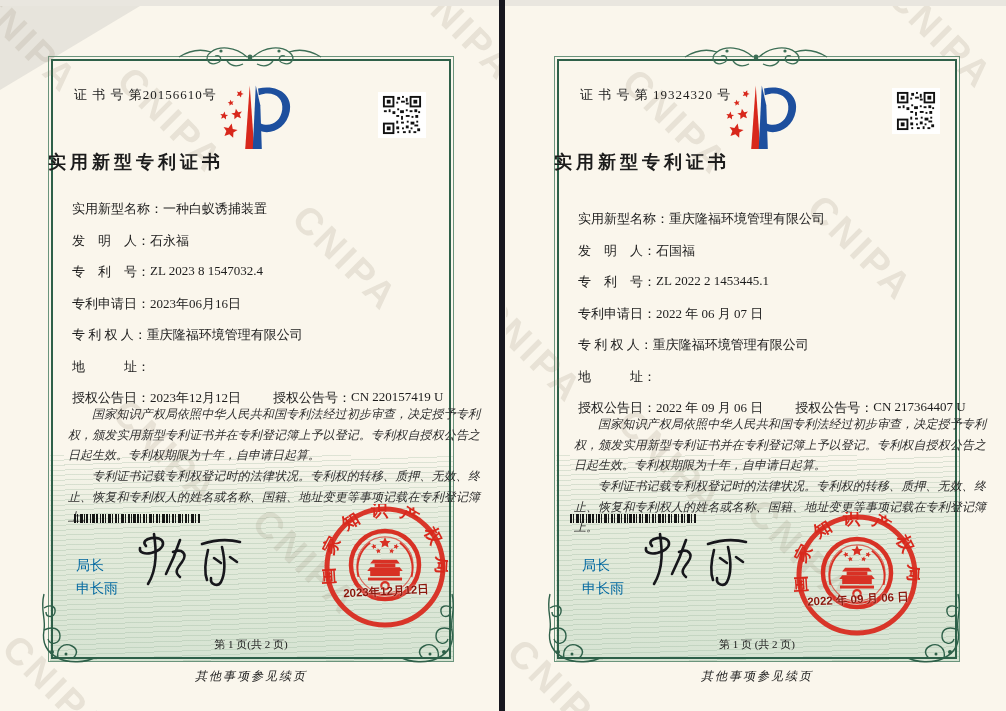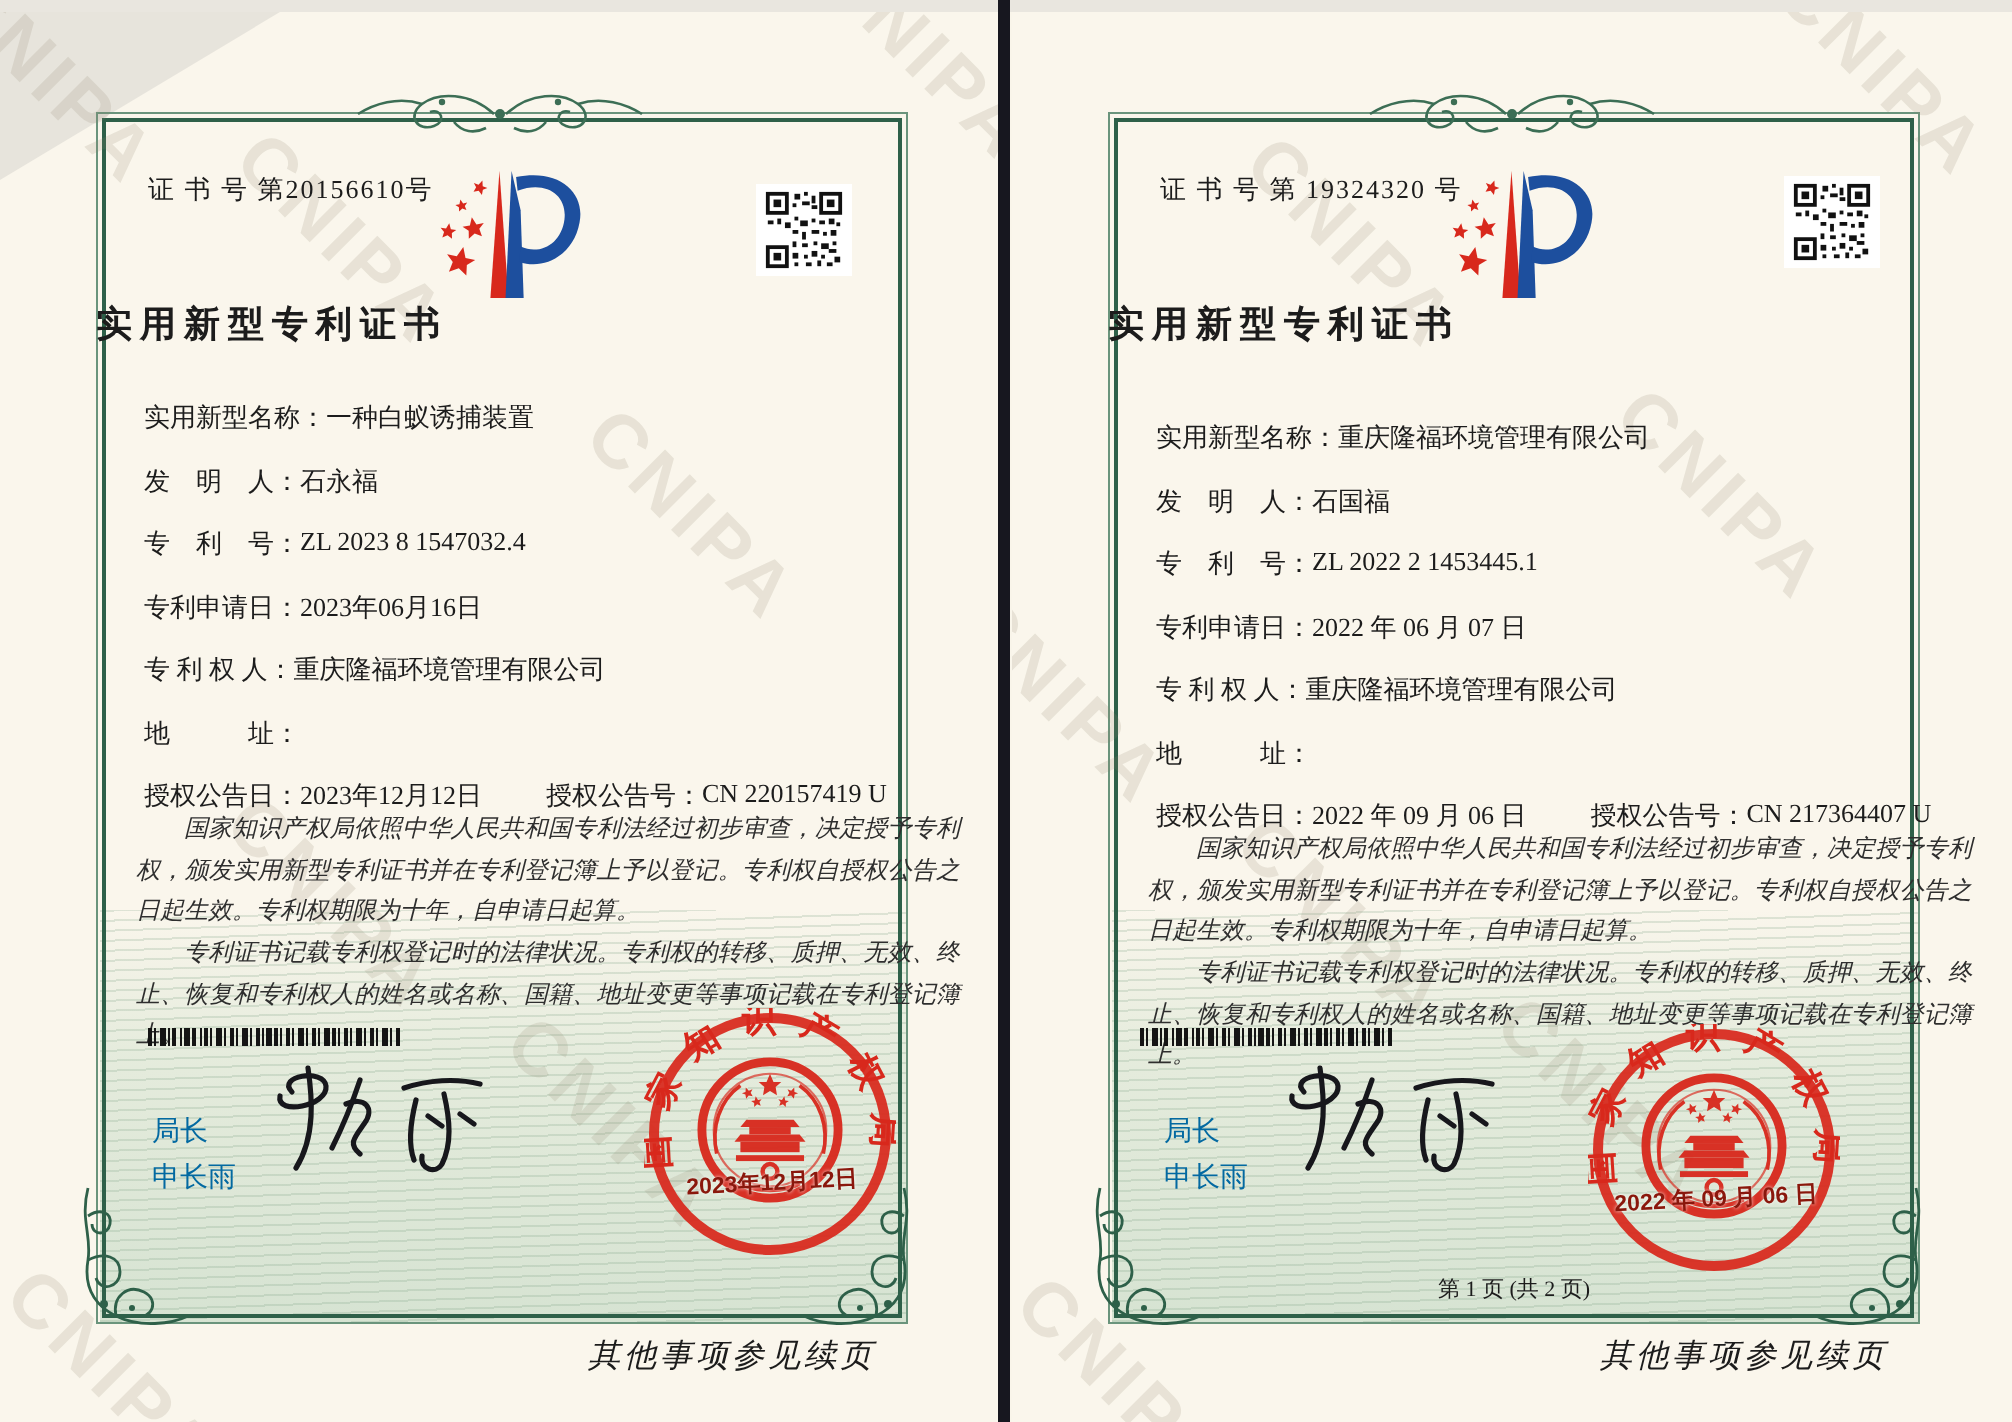--- a/index.html
+++ b/index.html
@@ -48,21 +48,21 @@
           font-size:14px;line-height:23px;color:#0369a1;z-index:2;}
   .sig{position:absolute;left:118px;top:530px;width:150px;height:58px;color:#17171c;z-index:2;}
   .seal{position:absolute;left:322px;top:504px;width:126px;height:126px;z-index:3;}
   .p2 .seal{left:288px;top:512px;}
   .seal svg{position:absolute;inset:0;width:100%;height:100%;}
   .seal-date{position:absolute;left:2px;right:0;top:80px;text-align:center;font-size:11.5px;
              font-weight:bold;color:#8a170c;transform:rotate(-3deg);
              font-family:"Liberation Sans","DejaVu Sans",sans-serif;
              text-shadow:0 0 2px rgba(255,255,255,0.85);white-space:nowrap;}
   .page-num{position:absolute;left:48px;right:46px;top:637px;text-align:center;font-size:11px;z-index:2;}
-  .footer-note{position:absolute;left:48px;right:62px;top:668px;text-align:right;font-size:16px;
+  .footer-note{position:absolute;left:48px;right:46px;top:668px;text-align:center;font-size:12px;
                font-style:italic;letter-spacing:2px;z-index:2;}
 </style>
 </head>
 <body>
 
 <svg width="0" height="0" style="position:absolute" aria-hidden="true">
   <defs>
     <path id="star5" d="M0,-10 L2.94,-3.09 L9.51,-3.09 L4.76,1.18 L5.88,8.09 L0,4.5 L-5.88,8.09 L-4.76,1.18 L-9.51,-3.09 L-2.94,-3.09 Z"></path>
     <g id="logo-sym">
       <g fill="#d8281c">
@@ -316,20 +316,21 @@
         <text font-size="17" font-weight="bold" fill="#d8281c" text-anchor="middle" style="letter-spacing:11px">
           <textPath href="#sealArc0" startOffset="50%">国家知识产权局</textPath>
         </text>
         <g transform="translate(26,24) scale(0.74)" opacity="0.95">
             <use href="#emblem-sym"></use>
           </g>
       </svg>
       <div class="seal-date">2023年12月12日</div>
     </div>
 
+    <div class="page-num">第 1 页(共 2 页)</div>
     <div class="footer-note">其他事项参见续页</div>
   </div>
 
   <div class="page p2">
     <div class="band"></div>
     <div class="frame"></div>
     <svg class="orn-top" viewBox="0 0 150 26">
         <use href="#orn-top-sym"></use>
       </svg>
     <svg class="orn-bl" viewBox="0 0 62 72">

